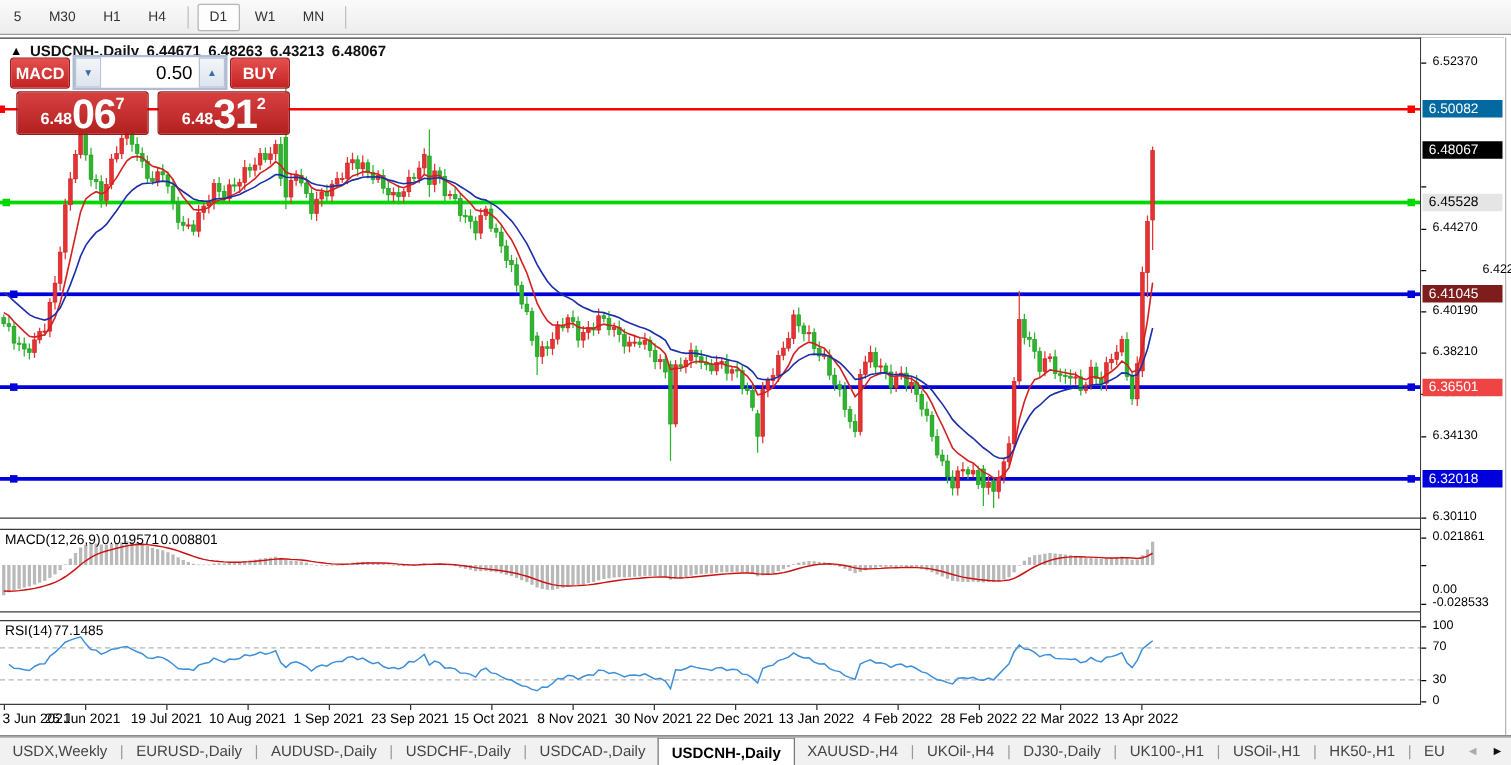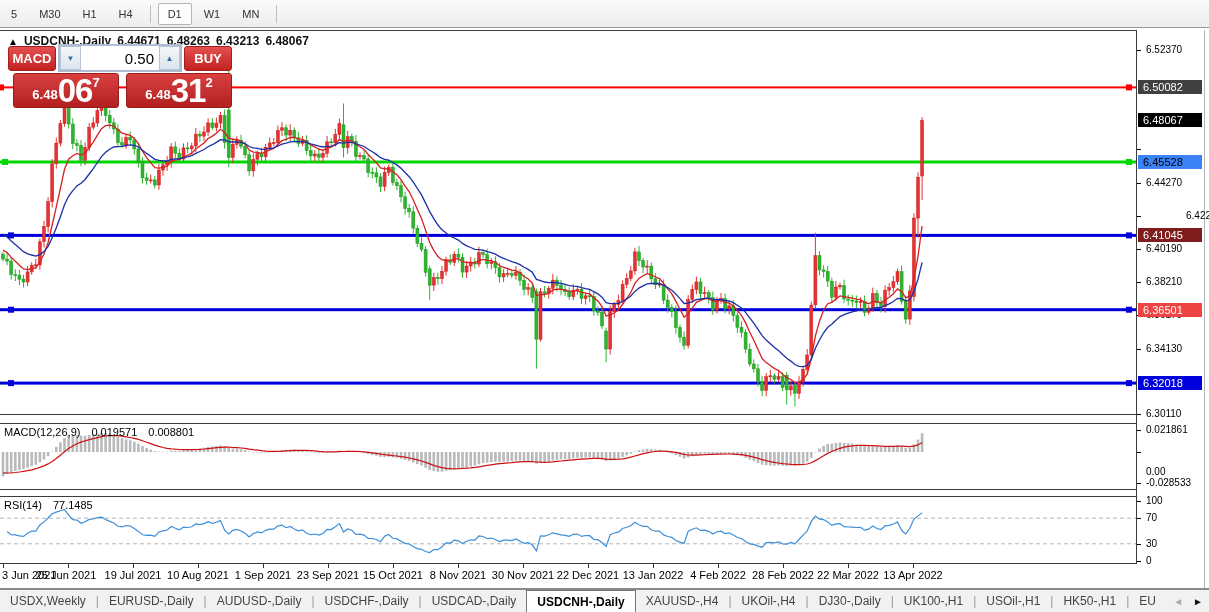--- a/index.html
+++ b/index.html
@@ -53,21 +53,21 @@
 
   
   #axis-col { position:absolute; left:1137px; top:30px; width:66px; height:556px; background:#fff; }
   .ax-label { position:absolute; left:9px; font-size:10px; color:#000; white-space:nowrap; }
   .ax-tick  { position:absolute; left:0; width:4px; height:1px; background:#000; }
   .ax-badge { position:absolute; left:1px; width:64px; height:14px; font-size:11px;
               display:flex; align-items:center; padding-left:5px; color:#fff; white-space:nowrap; }
 
   
   .ind-label { position:absolute; left:4px; font-size:11px; color:#000; white-space:nowrap; }
-  .ind-label span { margin-right:11px; }
+  .ind-label span { margin-right:1px; }
 
   
   #date-axis { position:absolute; left:0; top:564px; width:1136px; height:24px; }
   .date-label { position:absolute; top:5px; font-size:11px; color:#000; white-space:nowrap;
                 transform:translateX(-50%); }
   .date-tick { position:absolute; top:0; width:1px; height:4px; background:#333; }
 
   
   #tabbar { position:absolute; left:0; top:589px; width:1209px; height:23px; background:#f1f1f1;
             border-top:1px solid #8a8a8a; display:flex; align-items:stretch; font-size:12px;
@@ -859,22 +859,22 @@
       <div class="ax-label" style="top: 213px;">6.40190</div>
       <div class="ax-tick" style="top: 252px;"></div>
       <div class="ax-label" style="top: 246px;">6.38210</div>
       <div class="ax-tick" style="top: 285px;"></div>
       <div class="ax-label" style="top: 279px;">6.36170</div>
       <div class="ax-tick" style="top: 319px;"></div>
       <div class="ax-label" style="top: 313px;">6.34130</div>
       <div class="ax-tick" style="top: 384px;"></div>
       <div class="ax-label" style="top: 378px;">6.30110</div>
       <div class="ax-badge" style="top: 83px; background: rgb(0, 0, 0); color: rgb(255, 255, 255);">6.48067</div>
-      <div class="ax-badge" style="top: 50px; background: #404040; color: rgb(255, 255, 255);">6.50082</div>
-      <div class="ax-badge" style="top: 125px; background: #3b82f6; color: rgb(0, 0, 0);">6.45528</div>
+      <div class="ax-badge" style="top: 50px; background: #0369a1; color: rgb(255, 255, 255);">6.50082</div>
+      <div class="ax-badge" style="top: 125px; background: #e5e5e5; color: rgb(0, 0, 0);">6.45528</div>
       <div class="ax-badge" style="top: 198px; background: #7f1d1d; color: rgb(255, 255, 255);">6.41045</div>
       <div class="ax-badge" style="top: 273px; background: #ef4444; color: rgb(255, 255, 255);">6.36501</div>
       <div class="ax-badge" style="top: 346px; background: rgb(0, 0, 220); color: rgb(255, 255, 255);">6.32018</div>
       <div class="ax-tick" style="top: 400px;"></div>
       <div class="ax-label" style="top: 394px;">0.021861</div>
       <div class="ax-tick" style="top: 422px;"></div>
       <div class="ax-label" style="top: 436px;">0.00</div>
       <div class="ax-tick" style="top: 453px;"></div>
       <div class="ax-label" style="top: 447px;">-0.028533</div>
       <div class="ax-tick" style="top: 471px;"></div>

